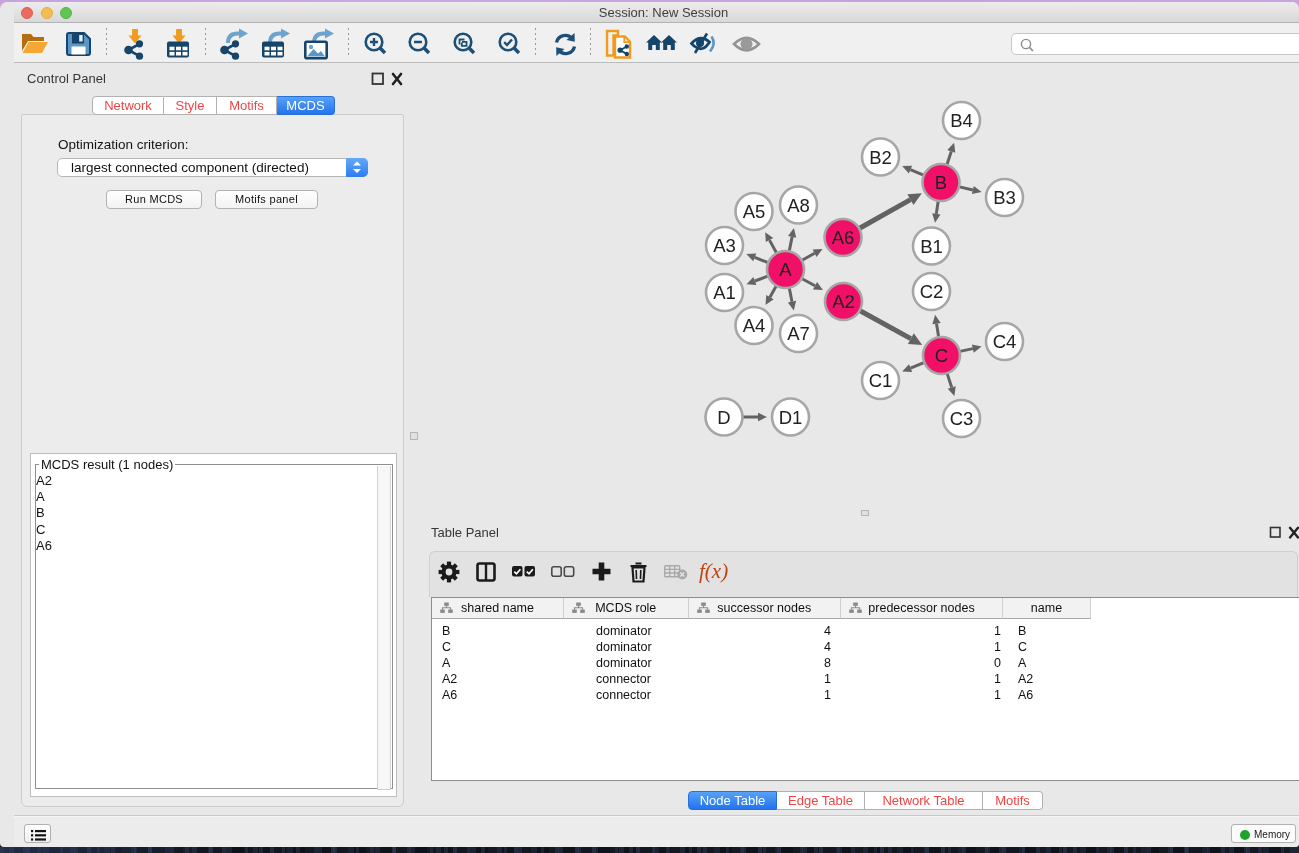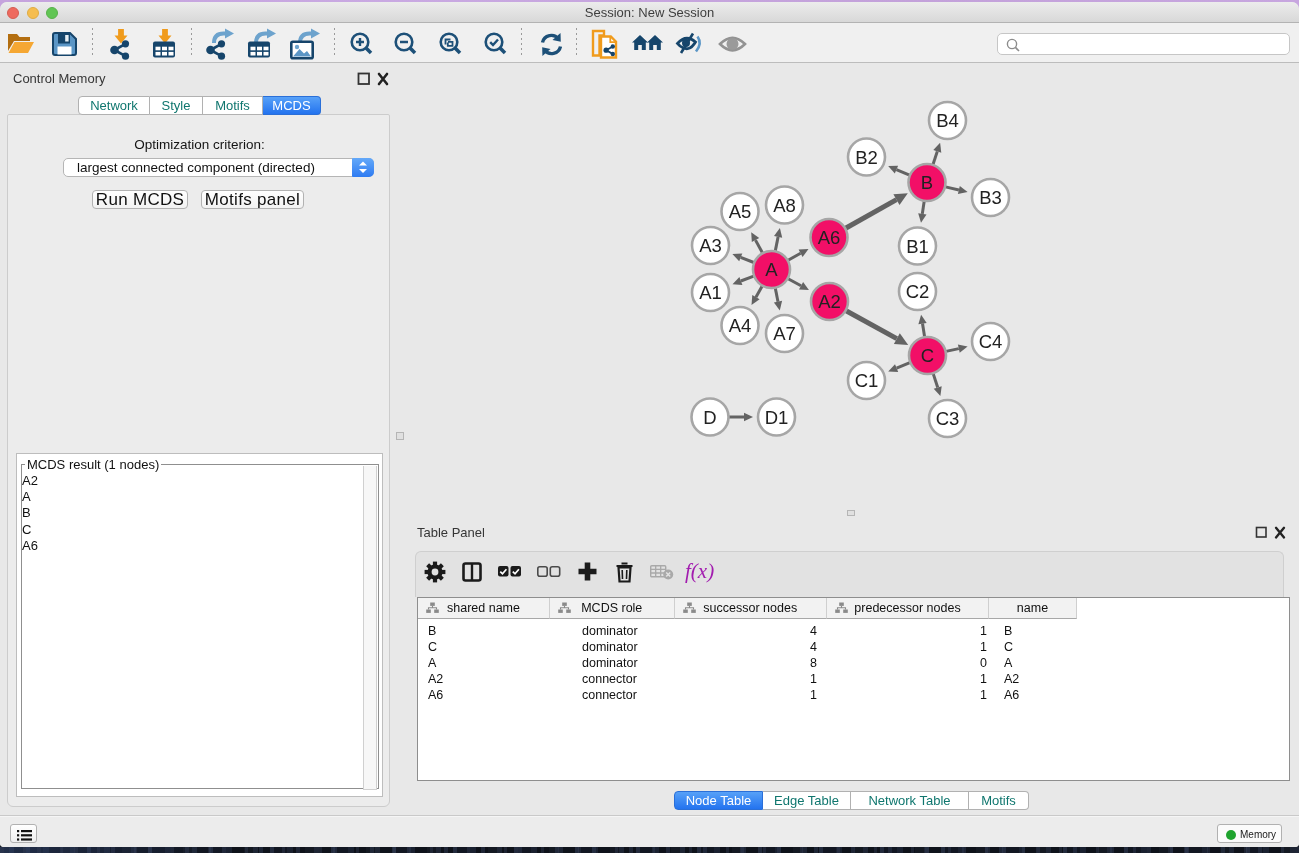--- a/index.html
+++ b/index.html
@@ -6,41 +6,41 @@
 body { font-family:"Liberation Sans", sans-serif; position:relative;
   background:#171c26; }
 .abs { position:absolute; }
 
 #wall-top { left:0; top:0; width:1299px; height:12px; background:linear-gradient(90deg,#c5a3dd,#c9a9e2 30%,#c3a1da 70%,#c7a6df); }
 #wall-bot { left:0; top:847px; width:1299px; height:6px;
   background:repeating-linear-gradient(90deg,rgba(46,56,80,0.5) 0 4px,rgba(0,0,0,0) 4px 23px,rgba(56,66,92,0.35) 23px 26px,rgba(0,0,0,0) 26px 37px),
   linear-gradient(90deg,rgba(47,66,106,0.55),rgba(0,0,0,0) 18%),repeating-linear-gradient(90deg,#141922 0 9px,#1e2534 9px 14px,#0f131b 14px 26px,#232b3d 26px 30px,#121722 30px 43px,#1a2130 43px 49px,#0e121a 49px 61px); }
 
 #app { left:0; top:2px; width:1299px; height:845px; background:#e8e8e8; border-radius:7px 7px 4px 4px; overflow:hidden; }
-#inner { position:absolute; left:0; top:-2px; width:1073px; height:847px; }
+#inner { position:absolute; left:14px; top:-2px; width:1073px; height:847px; }
 #titlebar { left:0; top:2px; width:1299px; height:21px; background:linear-gradient(#ececec,#d8d8d8); border-bottom:1px solid #b3b3b3; border-radius:7px 7px 0 0; }
 .tl { position:absolute; width:12px; height:12px; border-radius:50%; top:5px; }
 #title-text { left:0; top:0; width:1299px; height:21px; text-align:center; line-height:21px; font-size:13px; color:#3e3e3e; }
 #toolbar { left:0; top:23px; width:1299px; height:40px; background:#f0f0f0; border-bottom:1px solid #bcbcbc; }
 .tsep { position:absolute; top:5px; height:30px; width:1px;
   background-image:repeating-linear-gradient(#9a9a9a 0 2px, transparent 2px 5px); }
 #searchbox { left:997px; top:10px; width:293px; height:22px; background:#fff; border:1px solid #c6c6c6; border-radius:5px; }
 
 #cp-title { left:13px; top:71px; font-size:13px; color:#363636; }
 #cp-panel { left:7px; top:114px; width:383px; height:693px; background:#ececec; border:1px solid #cccccc; border-radius:2px 2px 6px 6px; }
 .tabgroup { position:absolute; display:flex; height:19px; }
-.tabgroup .tab { height:19px; line-height:18px; font-size:13px; color:#0f766e; background:#fff; border-top:1px solid #b1b1b1; border-bottom:1px solid #b1b1b1; border-right:1px solid #b1b1b1; text-align:center; }
+.tabgroup .tab { height:19px; line-height:18px; font-size:13px; color:#ef4444; background:#fff; border-top:1px solid #b1b1b1; border-bottom:1px solid #b1b1b1; border-right:1px solid #b1b1b1; text-align:center; }
 .tabgroup .tab:first-child { border-left:1px solid #b1b1b1; border-radius:4px 0 0 4px; }
 .tabgroup .tab:last-child { border-radius:0 4px 4px 0; }
 .tabgroup .tab.sel { background:linear-gradient(#57a1f8,#2373ef); color:#fff; border-color:#2a6fd8; }
-#opt-label { left:44px; top:137px; width:311px; text-align:center; font-size:13.5px; color:#141414; }
-#dropdown { left:43px; top:158px; width:311px; height:19px; background:#fff; border:1px solid #b5b5b5; border-radius:5px;margin-left:20px; }
+#opt-label { left:44px; top:137px; width:311px; font-size:13.5px; color:#141414; }
+#dropdown { left:43px; top:158px; width:311px; height:19px; background:#fff; border:1px solid #b5b5b5; border-radius:5px; }
 #dropdown .txt { position:absolute; left:13px; top:0; height:17px; line-height:17px; font-size:13.5px; color:#111; }
 #dropdown .cap { position:absolute; right:-1px; top:-1px; width:22px; height:19px; background:linear-gradient(#64a9f9,#2e7bf2); border-radius:1px 5px 5px 1px; }
-.btn { position:absolute; height:19px; background:linear-gradient(#ffffff,#f2f2f2); border:1px solid #b2b2b2; border-radius:4px; font-size:17px; color:#111; text-align:center; line-height:17px; letter-spacing:0.3px; }
+.btn { position:absolute; height:19px; background:linear-gradient(#ffffff,#f2f2f2); border:1px solid #b2b2b2; border-radius:4px; font-size:11px; color:#111; text-align:center; line-height:17px; letter-spacing:0.3px; }
 
 #mcds-box { left:16px; top:453px; width:367px; height:344px; background:#fff; border:1px solid #bdbdbd; }
 #mcds-inner { position:absolute; left:4px; top:10px; width:358px; height:325px; border:1px solid #8f8f8f; }
 #mcds-legend { position:absolute; left:8px; top:3px; background:#fff; padding:0 2px; font-size:13px; color:#111; }
 #mcds-list { position:absolute; left:5px; top:19px; font-size:13px; color:#111; line-height:16.2px; }
 #mcds-scroll { position:absolute; right:5px; top:12px; width:14px; height:324px; background:#f7f7f7; border:1px solid #d0d0d0; border-top:none;}
 
 #statusbar { left:0; top:815px; width:1299px; height:32px; background:#ececec; border-top:1px solid #c9c9c9; }
 #status-inner { position:absolute; left:0px; top:0px; width:1299px; height:1px; background:#f5f5f5; }
 .sbtn { position:absolute; background:linear-gradient(#ffffff,#efefef); border:1px solid #b1b1b1; border-radius:3px; }
@@ -207,21 +207,21 @@
         </svg>
 <div class="abs" id="searchbox">
           <svg style="left:8px;top:4px" width="15" height="15" viewBox="0 0 15 15">
             <circle cx="6" cy="6" r="4.6" fill="none" stroke="#8c8c8c" stroke-width="1.4"></circle>
             <line x1="9.4" y1="9.4" x2="13" y2="13" stroke="#8c8c8c" stroke-width="1.6"></line>
           </svg>
         </div>
 
   </div>
 
-  <div class="abs" id="cp-title">Control Memory</div>
+  <div class="abs" id="cp-title">Control Panel</div>
   <svg style="left:357px;top:72px" width="34" height="14" viewBox="0 0 34 14">
     <rect x="1.5" y="1.5" width="10.5" height="10.5" fill="none" stroke="#333" stroke-width="1.8"></rect>
     <path d="M22 2 L30 12 M30 2 L22 12" stroke="#222" stroke-width="2.6" stroke-linecap="round"></path>
   </svg>
   <div class="abs" id="cp-panel"></div>
   <div class="tabgroup" style="left:78px;top:96px;">
     <div class="tab" style="width:72px;">Network</div>
     <div class="tab" style="width:53px;">Style</div>
     <div class="tab" style="width:60px;">Motifs</div>
     <div class="tab sel" style="width:58px;">MCDS</div>
@@ -382,21 +382,21 @@
         <path d="M6.5 2.5 L12.5 2.5 M1.5 5 L17.5 5" stroke="#1b1b1b" stroke-width="2.2"></path>
         <path d="M3.5 6.5 L4.5 20.5 L14.5 20.5 L15.5 6.5 Z" fill="none" stroke="#1b1b1b" stroke-width="2.2"></path>
         <path d="M7.2 9 L7.5 18 M11.8 9 L11.5 18" stroke="#1b1b1b" stroke-width="1.6"></path>
       </svg>
 <svg style="left:650px;top:565px" width="24" height="15" viewBox="0 0 24 15">
         <rect x="0.7" y="0.7" width="15" height="11" rx="1" fill="none" stroke="#a9a9a9" stroke-width="1.4"></rect>
         <path d="M0.7 4.4 L15.7 4.4 M0.7 8 L15.7 8 M5.7 0.7 L5.7 11.7 M10.7 0.7 L10.7 11.7" stroke="#a9a9a9" stroke-width="1.3"></path>
         <circle cx="18.2" cy="9.5" r="5" fill="#a9a9a9"></circle>
         <path d="M16.2 7.5 L20.2 11.5 M20.2 7.5 L16.2 11.5" stroke="#e2e2e2" stroke-width="1.5"></path>
       </svg>
-<div class="abs" style="left:685px;top:559px;font-family:'Liberation Serif',serif;font-style:italic;font-size:21px;color:#a21caf;">f(x)</div>
+<div class="abs" style="left:685px;top:559px;font-family:'Liberation Serif',serif;font-style:italic;font-size:21px;color:#c2410c;">f(x)</div>
 <div class="abs" id="tbl">
         <div class="th" style="left:0px;width:132px;"><span style="position:absolute;left:8px;top:0px;"><svg width="13" height="12" viewBox="0 0 13 12" style="position:relative;top:2px">
               <g fill="#8a8a8a">
                 <rect x="4.2" y="0.5" width="4.6" height="3.4"></rect>
                 <rect x="0.2" y="7.5" width="4.6" height="3.4"></rect>
                 <rect x="8.2" y="7.5" width="4.6" height="3.4"></rect>
                 <path d="M6.5 3.9 L6.5 5.7 M2.5 7.5 L2.5 5.7 L10.5 5.7 L10.5 7.5" stroke="#8a8a8a" stroke-width="1.1" fill="none"></path>
               </g>
             </svg></span>shared name</div>
         <div class="th" style="left:132px;width:124.5px;"><span style="position:absolute;left:8px;top:0px;"><svg width="13" height="12" viewBox="0 0 13 12" style="position:relative;top:2px">

